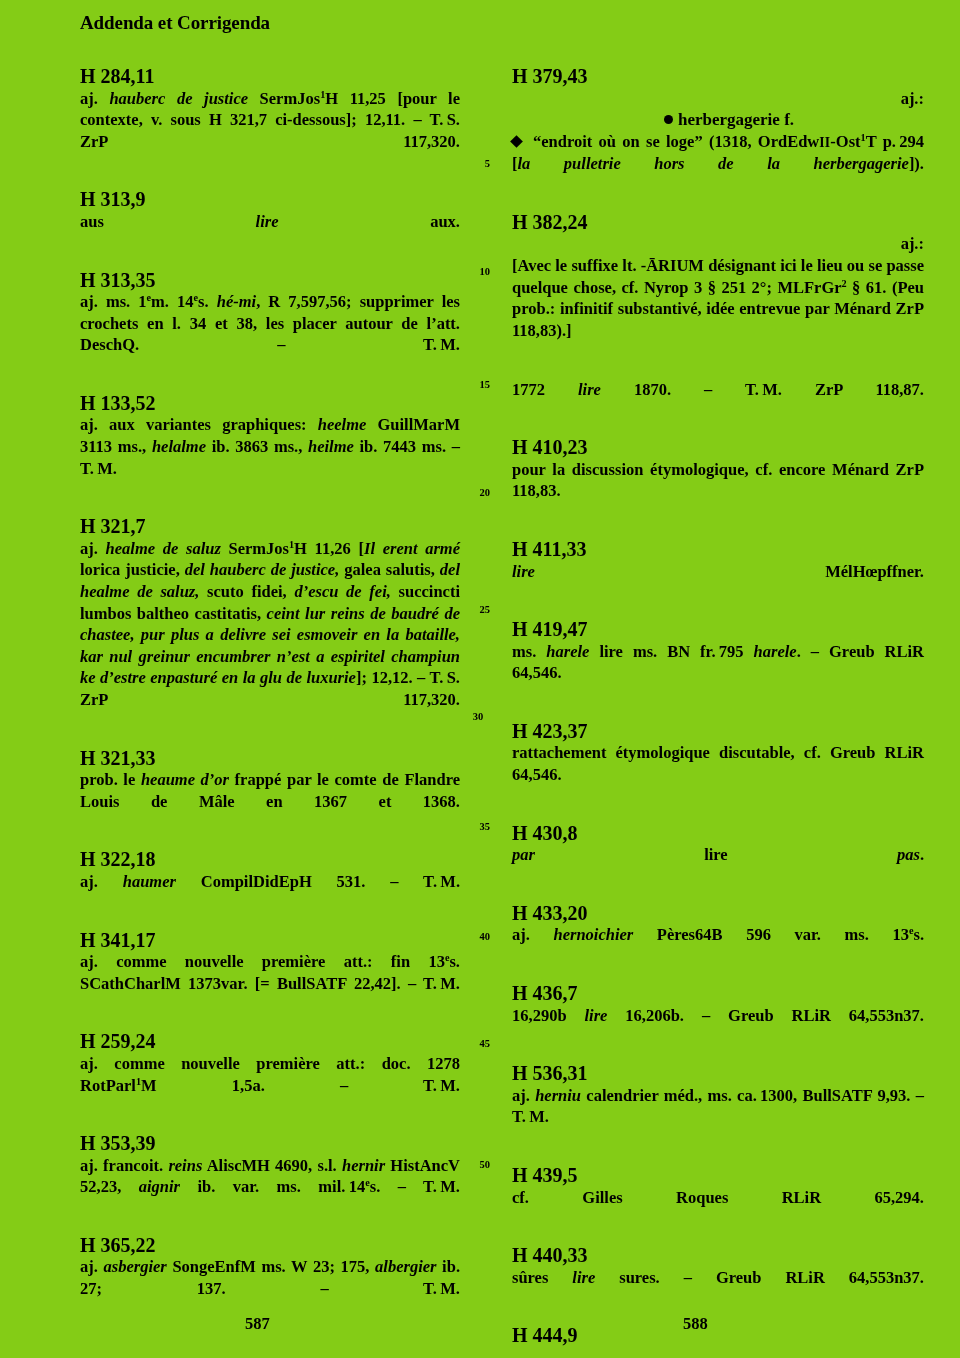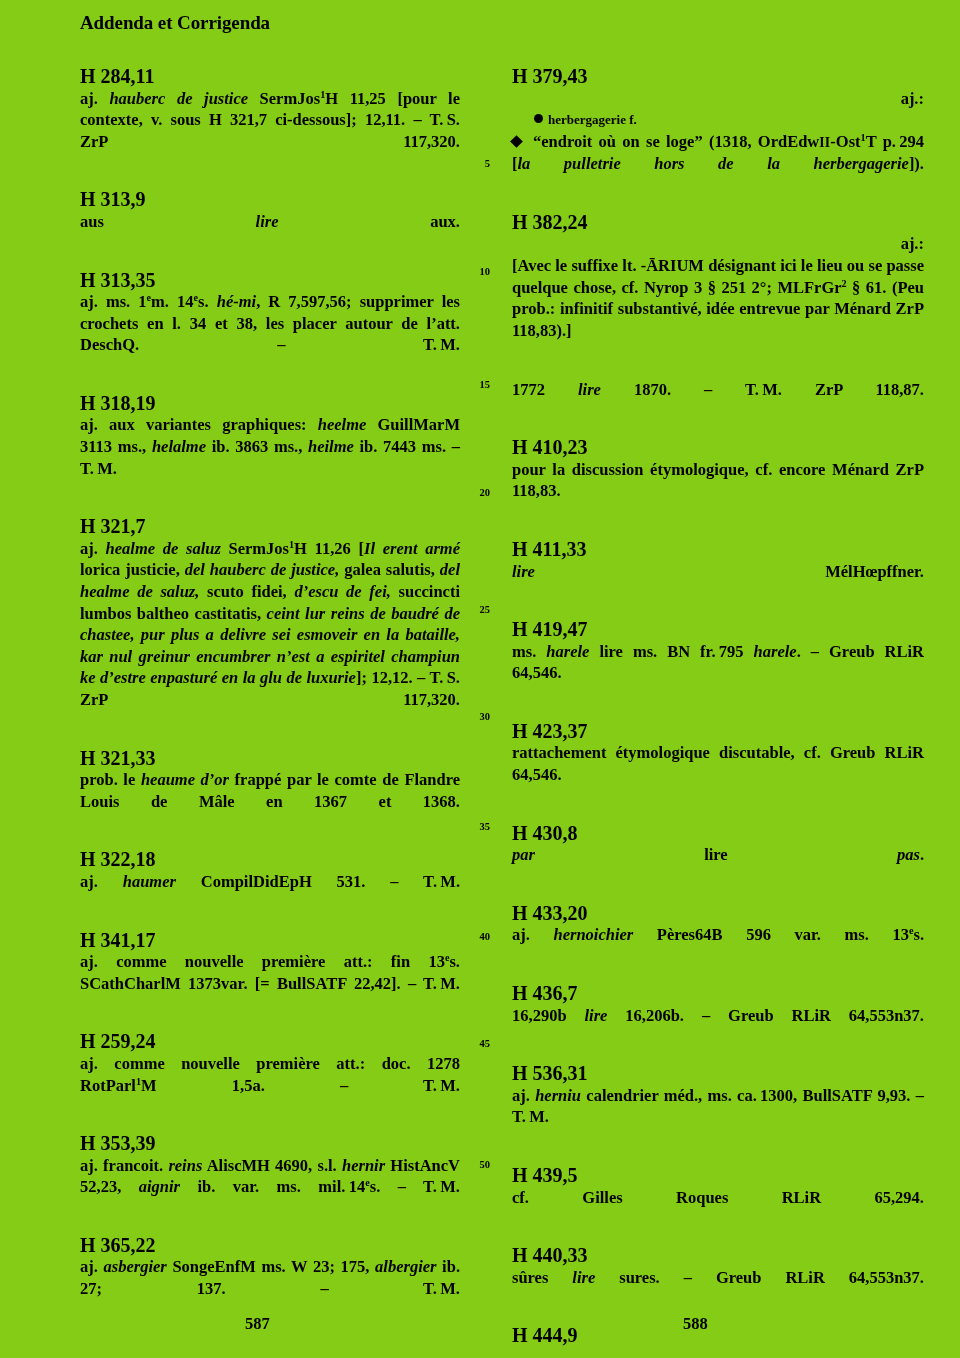--- a/index.html
+++ b/index.html
@@ -74,24 +74,25 @@
     font-weight: bold;
   }
 
   .smallcap {
     font-size: 0.83em;
     letter-spacing: 0.2px;
   }
 
   
   .sense-line {
-    font-size: 13px;
+    font-size: 17px;
     font-weight: bold;
     line-height: 21.6px;
     padding-left: 22px;
+    text-align: center;
   }
   .dot-icon {
     display: inline-block;
     width: 9px;
     height: 9px;
     border-radius: 50%;
     background: #000;
     vertical-align: 1px;
     margin-right: 5px;
   }
@@ -140,21 +141,21 @@
       </div>
       <div class="entry">
         <div class="lemma">H 313,9</div>
         <div class="body">aus <i>lire</i> aux.</div>
       </div>
       <div class="entry">
         <div class="lemma">H 313,35</div>
         <div class="body">aj. ms. 1<sup>e</sup>m. 14<sup>e</sup>s. <i>hé-mi</i>, R 7,597,56; supprimer les crochets en l. 34 et 38, les placer autour de l’att. DeschQ. – T. M.</div>
       </div>
       <div class="entry">
-        <div class="lemma">H 318,19</div>
+        <div class="lemma">H 133,52</div>
         <div class="body">aj. aux variantes graphiques: <i>heelme</i> GuillMarM 3113 ms., <i>helalme</i> ib. 3863 ms., <i>heilme</i> ib. 7443 ms. – T. M.</div>
       </div>
       <div class="entry">
         <div class="lemma">H 321,7</div>
         <div class="body">aj. <i>healme de saluz</i> SermJos<sup>1</sup>H 11,26 [<i>Il erent armé</i> lorica justicie, <i>del hauberc de justice,</i> galea salutis, <i>del healme de saluz,</i> scuto fidei, <i>d’escu de fei,</i> succincti lumbos baltheo castitatis, <i>ceint lur reins de baudré de chastee, pur plus a delivre sei esmoveir en la bataille, kar nul greinur encumbrer n’est a espiritel champiun ke d’estre enpasturé en la glu de luxurie</i>]; 12,12. – T. S. ZrP 117,320.</div>
       </div>
       <div class="entry">
         <div class="lemma">H 321,33</div>
         <div class="body">prob. le <i>heaume d’or</i> frappé par le comte de Flandre Louis de Mâle en 1367 et 1368.</div>
       </div>
@@ -238,21 +239,21 @@
         <div class="lemma">H 444,9</div>
       </div>
     </div>
 
   <div id="gutter">
       <div class="line-number" style="left: 466px; top: 158px;">5</div>
       <div class="line-number" style="left: 466px; top: 266px;">10</div>
       <div class="line-number" style="left: 466px; top: 379px;">15</div>
       <div class="line-number" style="left: 466px; top: 487px;">20</div>
       <div class="line-number" style="left: 466px; top: 604px;">25</div>
-      <div class="line-number" style="left: 466px; top: 711px;">30</div>
+      <div class="line-number" style="left: 466px; top: 711px; text-align: center;">30</div>
       <div class="line-number" style="left: 466px; top: 821px;">35</div>
       <div class="line-number" style="left: 466px; top: 931px;">40</div>
       <div class="line-number" style="left: 466px; top: 1038px;">45</div>
       <div class="line-number" style="left: 466px; top: 1159px;">50</div>
     </div>
 
   <div class="folio" id="folio-left">587</div>
   <div class="folio" id="folio-right">588</div>
 
 </div>

